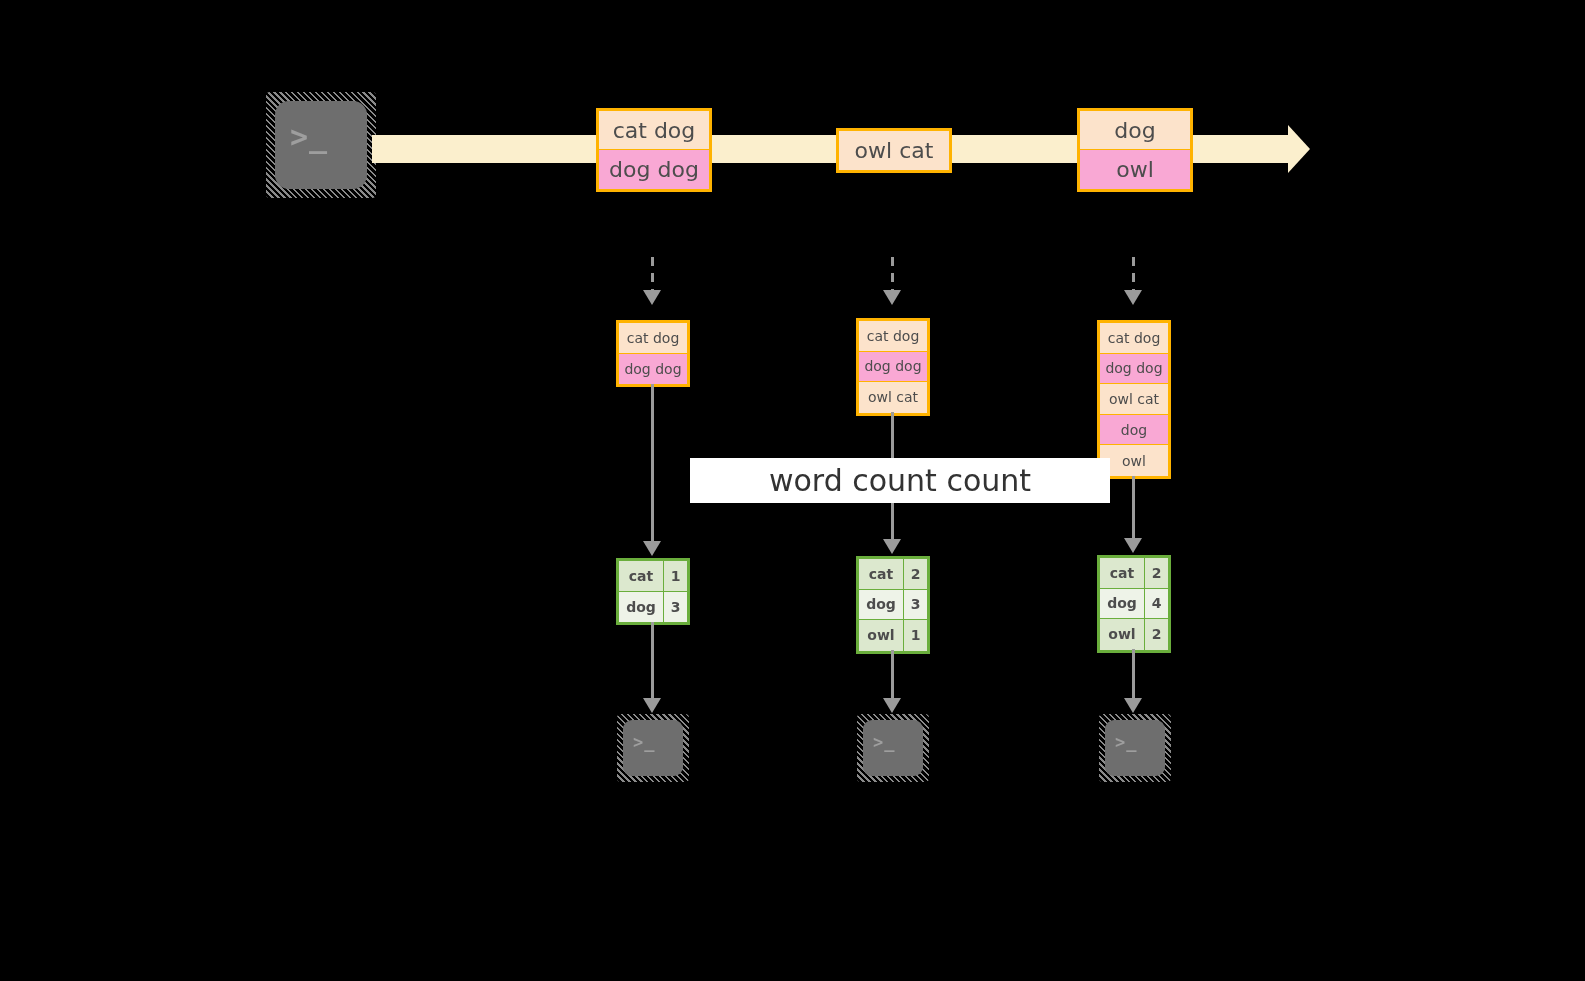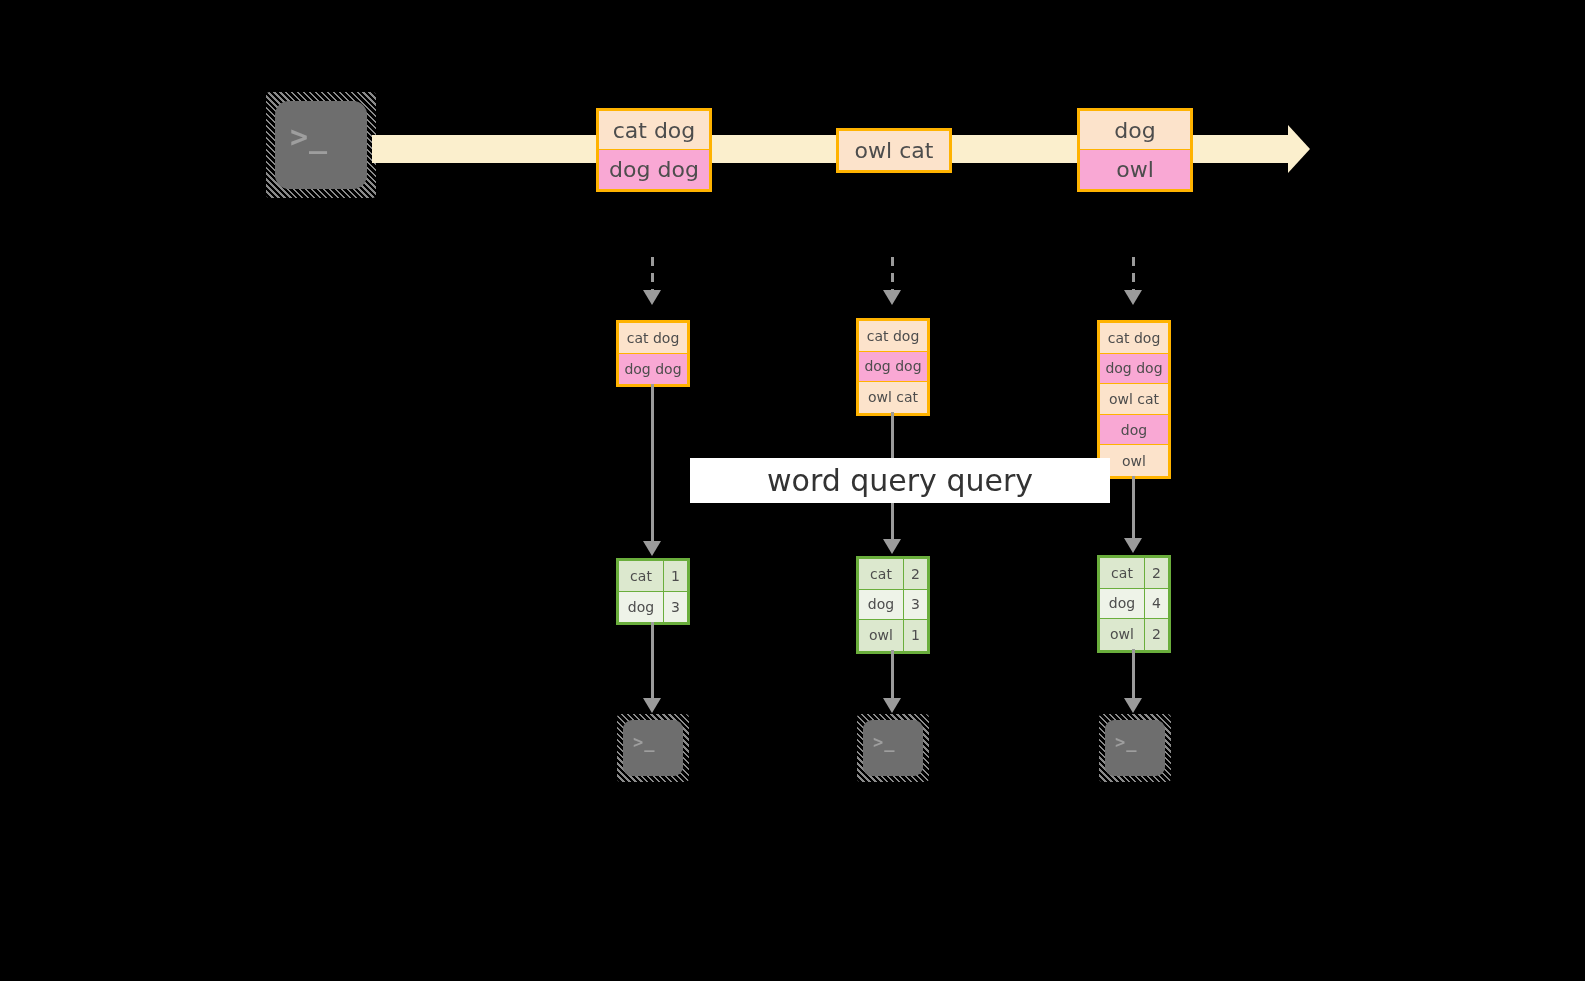--- a/index.html
+++ b/index.html
@@ -78,20 +78,21 @@
   .obox.small { width: 74px; }
   .obox.small .row { height: 30.6px; font-size: 14px; }
 
   
   .gbox {
     position: absolute;
     border: 3px solid #6AAE3C;
     display: flex;
     flex-direction: column;
     width: 74px;
+    font-weight: bold;
   }
   .gbox .grow {
     display: flex;
     height: 30.6px;
     border-bottom: 1.5px solid #6AAE3C;
   }
   .gbox .grow:last-child { border-bottom: none; }
   .gbox .gkey, .gbox .gval {
     display: flex; align-items: center; justify-content: center;
     font-size: 14px; color: #4d4d4d;
@@ -260,15 +261,15 @@
 
   <div class="arrow-line" style="left:1132px;top:649px;height:49px;"></div>
   <div class="arrow-head" style="left:1124px;top:698px;"></div>
 
   <div style="position:absolute;left:1099px;top:714px;width:72px;height:68px;">
     <div class="term-hatch" style="left:0;top:0;width:72px;height:68px;"></div>
     <div class="term-body" style="left:6px;top:6px;width:60px;height:56px;border-radius:9px;"></div>
     <div class="term-glyph" style="left:16px;top:20px;font-size:17px;">&gt;_</div>
   </div>
 
-  <div class="banner" style="left:690px;top:458px;width:420px;height:45px;">word query query</div>
+  <div class="banner" style="left:690px;top:458px;width:420px;height:45px;">word count count</div>
 
 </div>
 
 </body></html>

